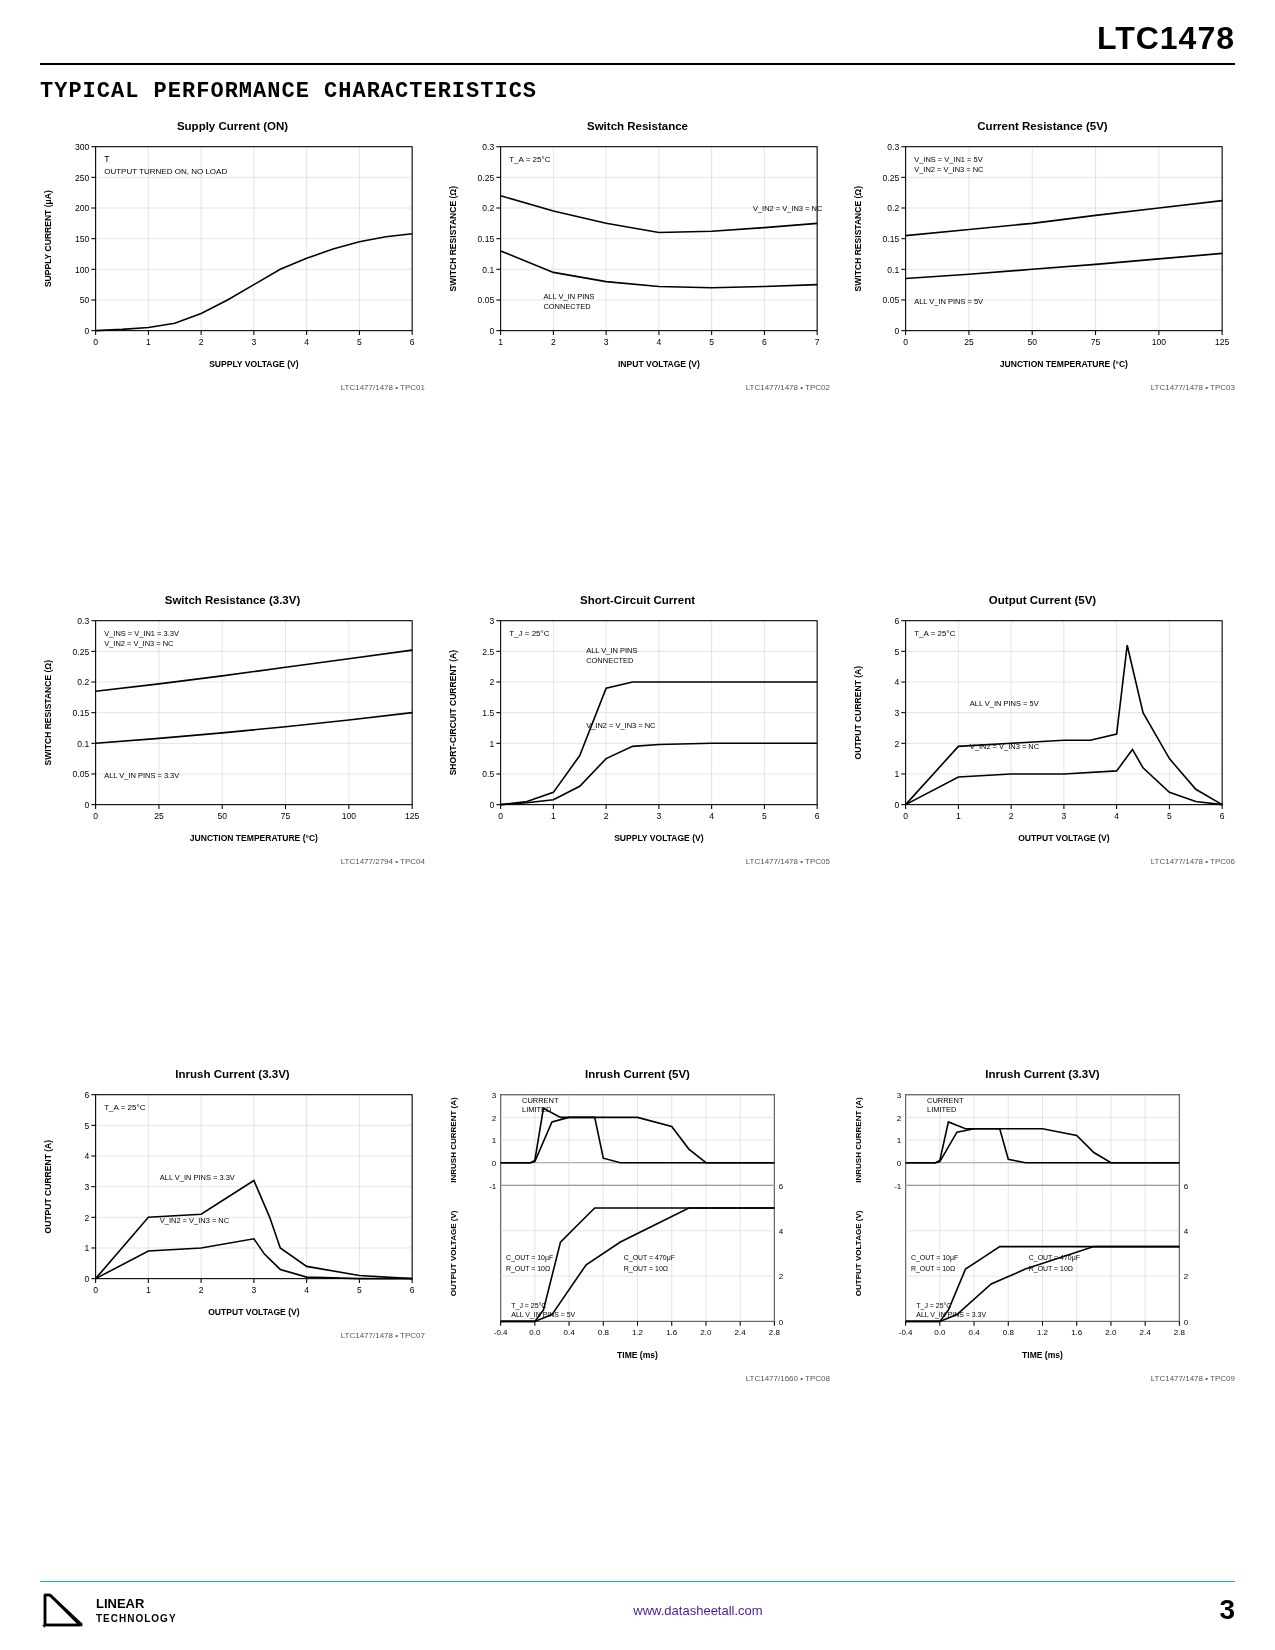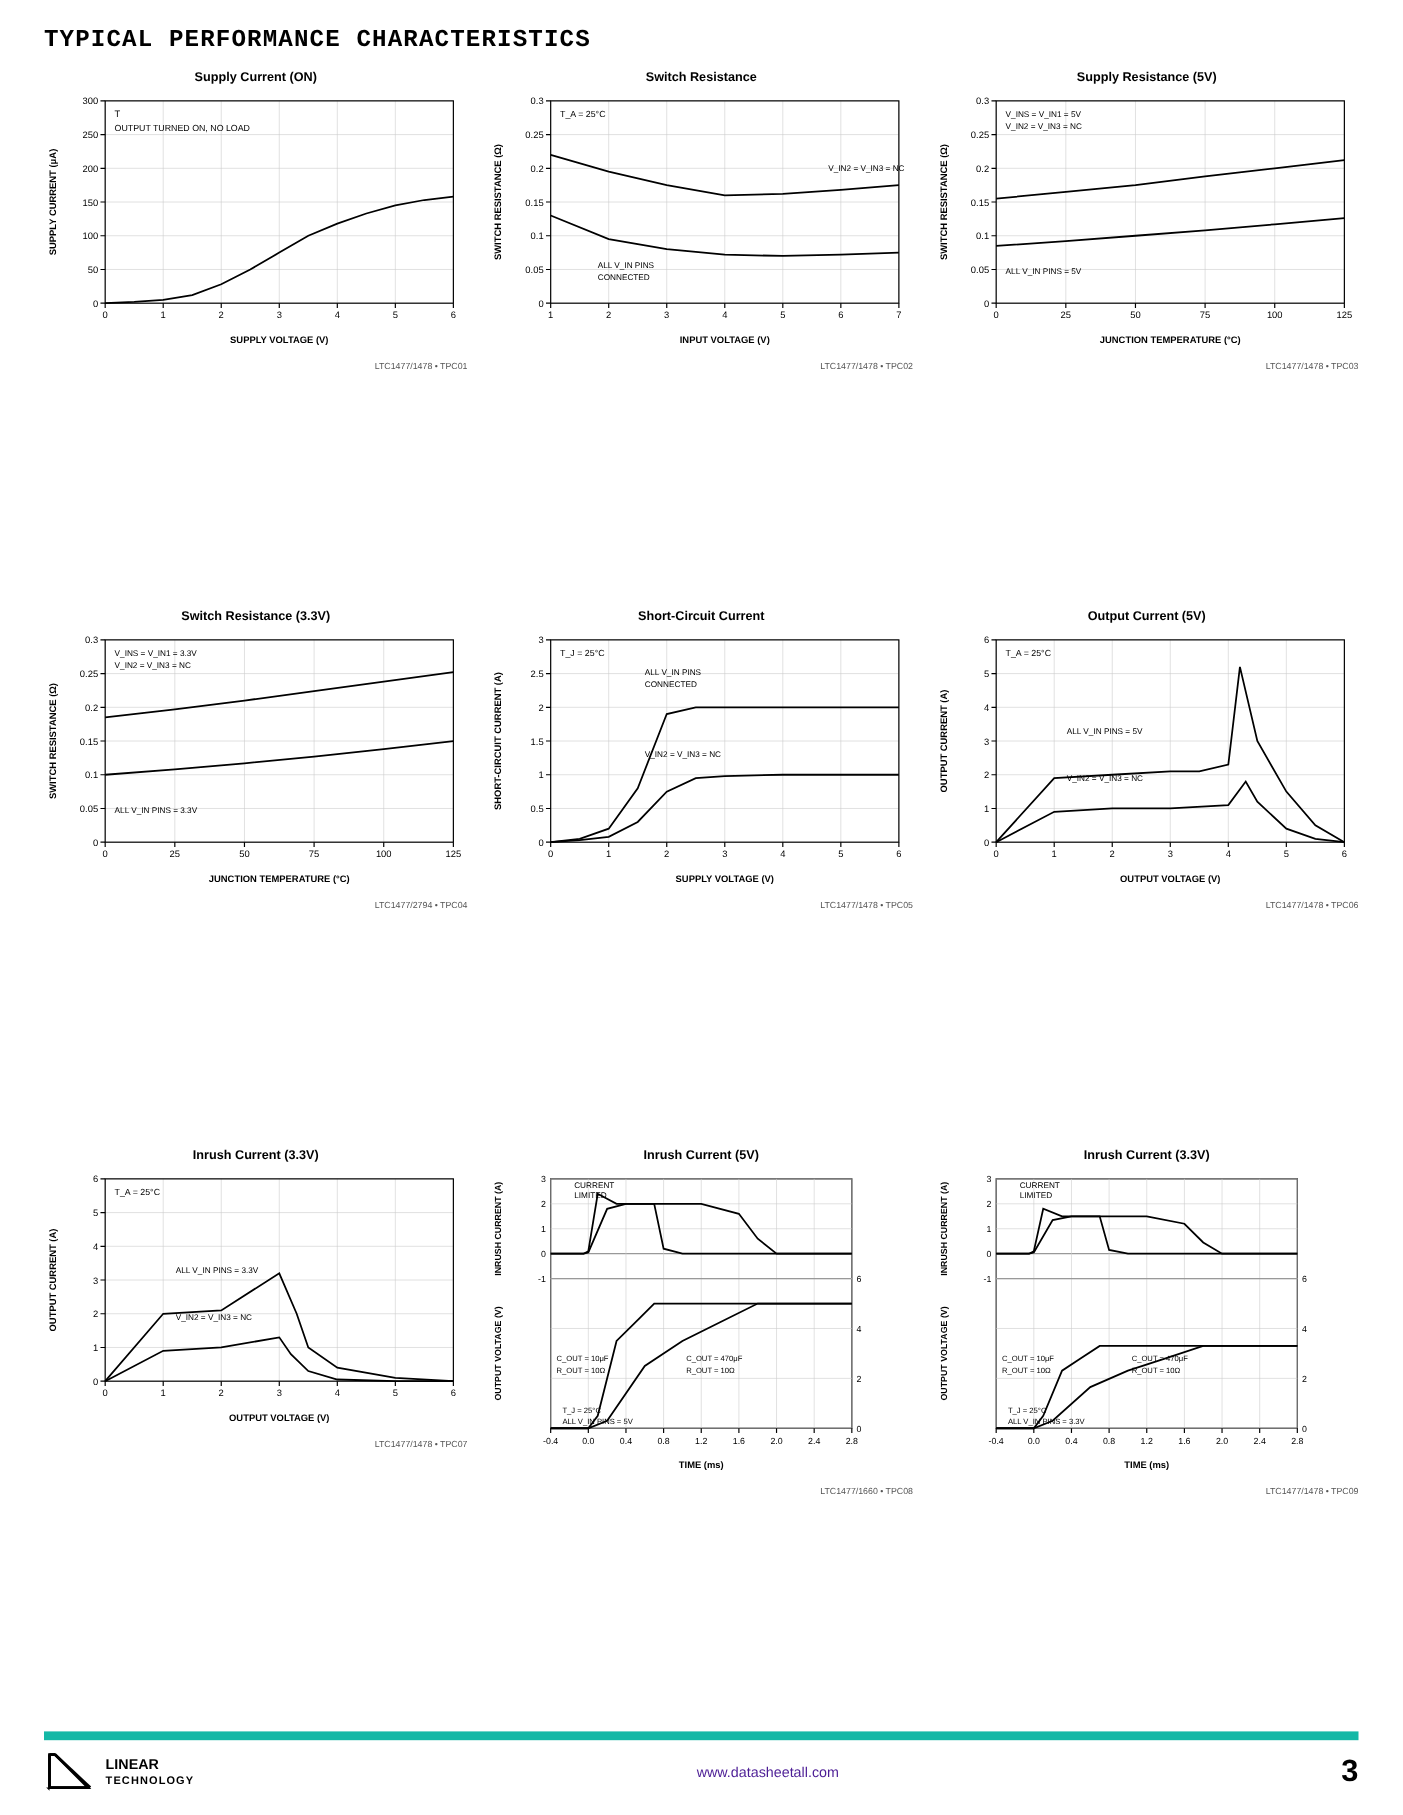--- a/index.html
+++ b/index.html
@@ -83,21 +83,21 @@
     .chart-caption {
       font-size: 8px;
       color: #555;
       text-align: right;
       width: 100%;
       margin-top: 12px;
     }
 
     
     .footer {
-      border-top: 8px solid #14b8a6;
+      border-top: 1px solid #14b8a6;
       display: flex;
       align-items: center;
       justify-content: space-between;
       padding-top: 8px;
       margin-top: 10px;
     }
 
     .footer-logo {
       display: flex;
       align-items: center;
@@ -124,20 +124,23 @@
     .footer-page {
       font-size: 28px;
       font-weight: bold;
     }
   </style>
 </head>
 <body>
 
 <div class="page-container">
 
+  <div class="header">
+    <div class="chip-title">LTC1478</div>
+  </div>
 
   <div class="section-title">TYPICAL PERFORMANCE CHARACTERISTICS</div>
 
   <div class="charts-grid">
   <div class="chart-cell">
         <div class="chart-title">Supply Current (ON)</div>
         <div class="chart-wrapper">
           <svg viewBox="0 0 360 220" width="100%" class="chart-svg">
             <line x1="52" y1="182" x2="348" y2="182" stroke="#ccc" stroke-width="0.5"></line>
             <line x1="52" y1="153.33333333333334" x2="348" y2="153.33333333333334" stroke="#ccc" stroke-width="0.5"></line>
@@ -244,21 +247,21 @@
             <polyline points="52,107.46666666666667 101.33333333333333,127.53333333333333 150.66666666666666,136.13333333333333 200,140.72 249.33333333333331,141.86666666666667 298.6666666666667,140.72 348,139" fill="none" stroke="#000" stroke-width="1.5" stroke-dasharray=""></polyline>
             <text x="60" y="24" font-size="7.5" text-anchor="start">T_A = 25°C</text>
             <text x="288" y="70" font-size="7" text-anchor="start">V_IN2 = V_IN3 = NC</text>
             <text x="92" y="152" font-size="7" text-anchor="start">ALL V_IN PINS</text>
             <text x="92" y="162" font-size="7" text-anchor="start">CONNECTED</text>
           </svg>
         </div>
         <div class="chart-caption">LTC1477/1478 • TPC02</div>
       </div>
       <div class="chart-cell">
-        <div class="chart-title">Supply Resistance (5V)</div>
+        <div class="chart-title">Current Resistance (5V)</div>
         <div class="chart-wrapper">
           <svg viewBox="0 0 360 220" width="100%" class="chart-svg">
             <line x1="52" y1="182" x2="348" y2="182" stroke="#ccc" stroke-width="0.5"></line>
             <line x1="52" y1="153.33333333333331" x2="348" y2="153.33333333333331" stroke="#ccc" stroke-width="0.5"></line>
             <line x1="52" y1="124.66666666666666" x2="348" y2="124.66666666666666" stroke="#ccc" stroke-width="0.5"></line>
             <line x1="52" y1="96" x2="348" y2="96" stroke="#ccc" stroke-width="0.5"></line>
             <line x1="52" y1="67.33333333333331" x2="348" y2="67.33333333333331" stroke="#ccc" stroke-width="0.5"></line>
             <line x1="52" y1="38.66666666666666" x2="348" y2="38.66666666666666" stroke="#ccc" stroke-width="0.5"></line>
             <line x1="52" y1="10" x2="348" y2="10" stroke="#ccc" stroke-width="0.5"></line>
             <line x1="52" y1="10" x2="52" y2="182" stroke="#ccc" stroke-width="0.5"></line>

